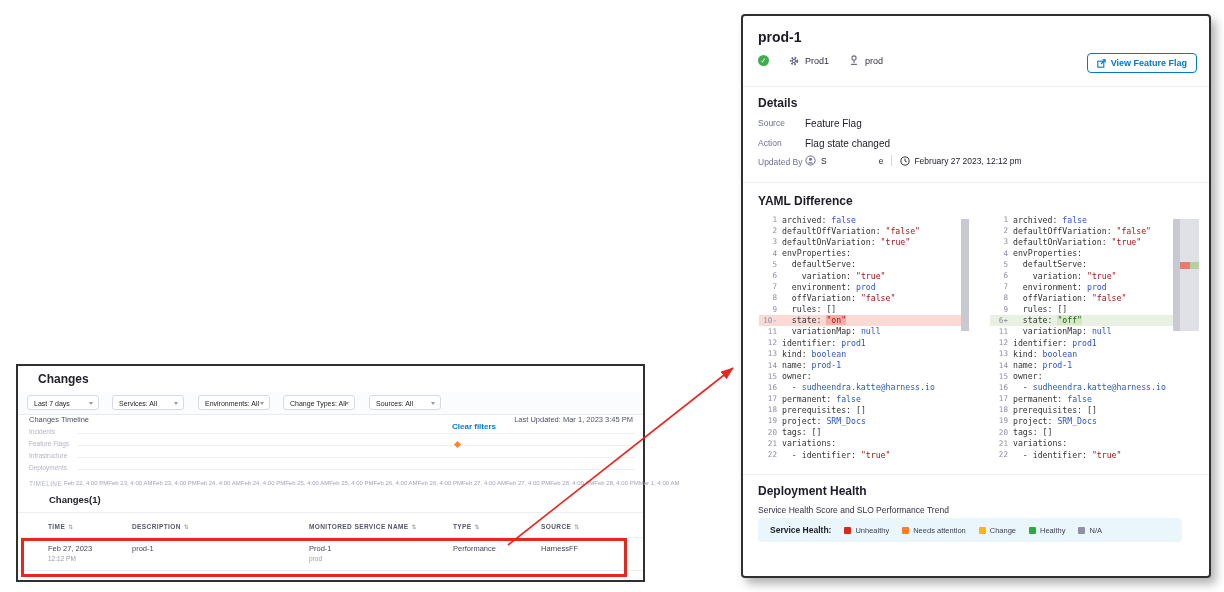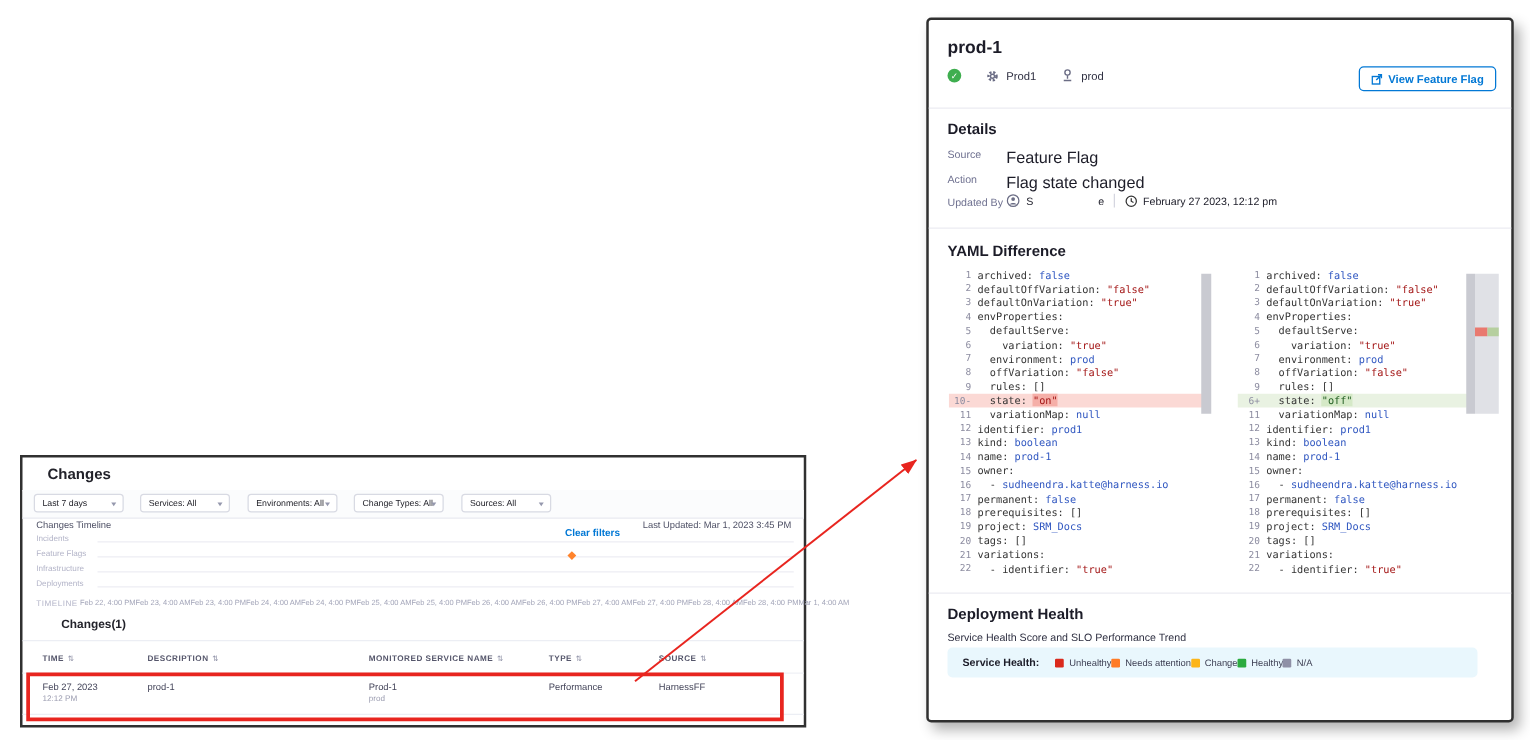--- a/index.html
+++ b/index.html
@@ -28,21 +28,21 @@
   .tl-row{position:relative;height:12px;}
   .tl-row-label{position:absolute;left:11px;top:2px;font-size:6.5px;color:#b3b4c8;}
   .tl-row-line{position:absolute;left:60px;right:8px;top:7px;border-top:1px solid #ededf3;}
   .tl-marker{position:absolute;left:437px;top:4px;width:5px;height:5px;background:#ff832b;transform:rotate(45deg);}
   .tl-axis-label{position:absolute;left:11px;top:114px;font-size:6.5px;color:#b3b4c8;letter-spacing:.4px;}
   .tl-ticks{position:absolute;left:46px;top:114px;width:576px;display:flex;justify-content:space-between;
             font-size:6px;color:#a2a4b8;white-space:nowrap;}
 
   .changes-count{position:absolute;left:11px;top:128px;font-size:9.5px;font-weight:bold;color:#22222a;margin-left:20px;}
   .tbl{position:absolute;left:0;top:146px;right:0;border-top:1px solid #eceef4;}
-  .tbl-head,.tbl-row{display:grid;grid-template-columns:84px 177px 144px 88px 1fr;padding-left:16px;box-sizing:border-box;}
+  .tbl-head,.tbl-row{display:grid;grid-template-columns:84px 177px 144px 88px 1fr;padding-left:30px;box-sizing:border-box;}
   .tbl-head{padding-top:10px;padding-bottom:7px;font-size:6.5px;font-weight:bold;color:#55566b;letter-spacing:.4px;}
   .th{cursor:pointer;white-space:nowrap;}
   .th::after{content:"\21C5";margin-left:3px;font-size:6px;color:#8d8fa5;font-weight:normal;}
   .tbl-row{padding-top:6px;padding-bottom:8px;border-top:1px solid #f0f1f6;border-bottom:1px solid #eceef4;
            font-size:7.5px;color:#44455a;cursor:pointer;}
   .cell-sub{font-size:6.5px;color:#9b9cb0;margin-top:2px;}
 
   
   .panel-right{position:absolute;left:741px;top:14px;width:470px;height:564px;background:#fff;
                border:2px solid #303030;border-radius:4px;box-sizing:border-box;
@@ -53,21 +53,21 @@
               display:flex;align-items:center;justify-content:center;}
   .status-dot::after{content:"\2713";}
   .icon-gap{width:8px;}
   .rp-view-btn{position:absolute;right:12px;top:37px;height:20px;border:1px solid var(--accent,#0278d5);border-radius:4px;
                color:var(--accent,#0278d5);font-size:9px;font-weight:bold;display:flex;align-items:center;gap:5px;
                padding:0 9px;background:#fff;cursor:pointer;justify-content:center;}
   .rp-sep{position:absolute;left:0;right:0;height:1px;background:#ececf2;}
 
   .rp-h{position:absolute;left:15px;font-size:12px;font-weight:bold;color:#1c1c28;}
   .d-label{position:absolute;left:15px;font-size:8.5px;color:#6f7190;}
-  .d-value{position:absolute;left:62px;font-size:13px;color:#1c1c28;}
+  .d-value{position:absolute;left:62px;font-size:10px;color:#1c1c28;}
   .d-updated{position:absolute;left:62px;display:flex;align-items:center;font-size:8.5px;color:#1c1c28;}
   .redact-gap{display:inline-block;width:52px;}
   .v-div{width:1px;height:11px;background:#d5d6e0;margin:0 8px;}
 
   
   .yaml-pane{position:absolute;top:198px;width:204px;overflow:hidden;}
   .cl{display:flex;height:11.2px;align-items:center;}
   .ln{width:18px;flex:none;text-align:right;padding-right:5px;font-family:"DejaVu Sans Mono",monospace;
       font-size:7.6px;color:#8d8da1;white-space:nowrap;}
   .code{white-space:pre;font-family:"DejaVu Sans Mono",monospace;font-size:8.2px;color:#333;}
@@ -420,21 +420,21 @@
     <div class="ruler"></div>
     <div class="ruler-red"></div>
     <div class="ruler-green"></div>
 
     <div class="rp-sep" style="top:458px"></div>
 
     <div class="rp-h" style="top:468px">Deployment Health</div>
     <div class="rp-dep-sub">Service Health Score and SLO Performance Trend</div>
     <div class="legend-bar">
       <span class="legend-title">Service Health:</span>
-      <span id="legend-items" style="display:flex;">
+      <span id="legend-items" style="display:flex;gap:13px;">
           <span class="legend-item">
             <span class="legend-sq" style="background: rgb(218, 41, 28);"></span>
             <span>Unhealthy</span>
           </span>
           <span class="legend-item">
             <span class="legend-sq" style="background: rgb(255, 123, 38);"></span>
             <span>Needs attention</span>
           </span>
           <span class="legend-item">
             <span class="legend-sq" style="background: rgb(252, 181, 25);"></span>

